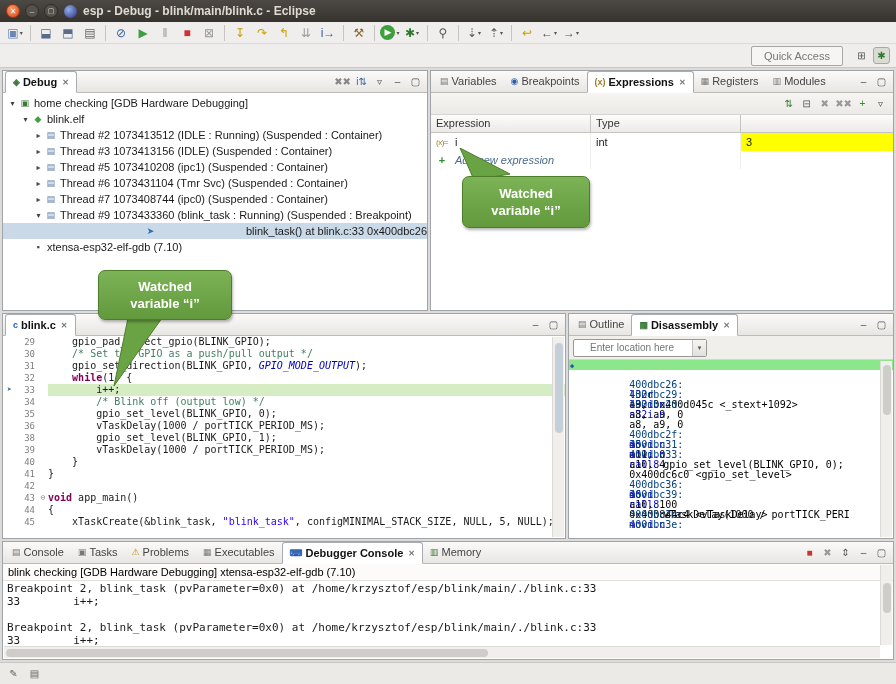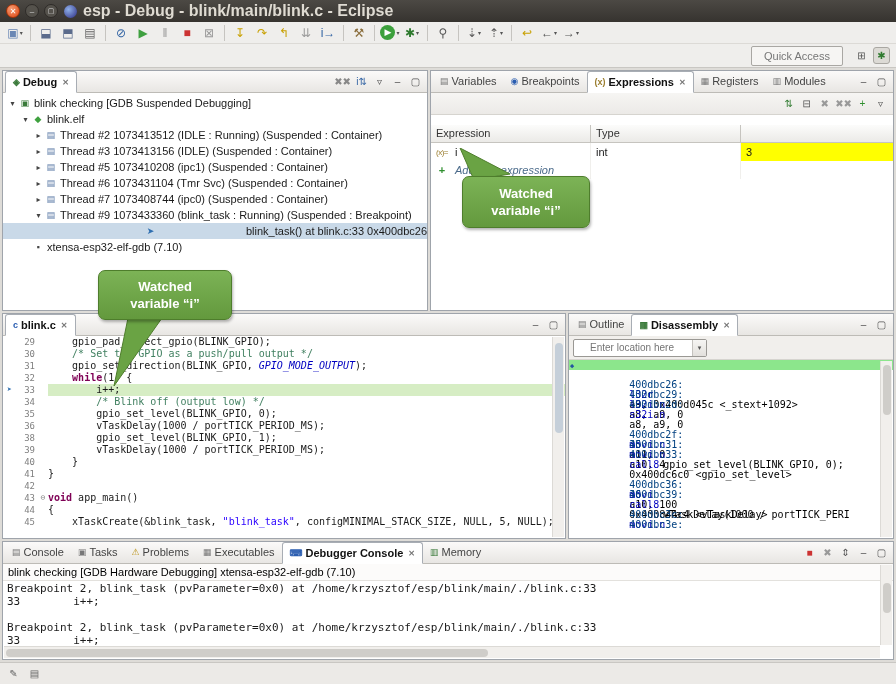--- a/index.html
+++ b/index.html
@@ -9,21 +9,21 @@
   
   .titlebar{position:absolute;top:0;left:0;right:0;height:22px;background:linear-gradient(#4c4944,#36332f);display:flex;align-items:center;padding:0 6px;gap:6px;}
   .win-controls{display:flex;gap:5px;align-items:center;}
   .wbtn{width:14px;height:14px;border-radius:50%;display:inline-flex;align-items:center;justify-content:center;font-size:8px;color:#fff;cursor:default;}
   .wbtn.close{background:radial-gradient(circle at 35% 30%,#f79a71,#dd4814);border:1px solid #a33309;}
   .wbtn.close::before{content:"✕";}
   .wbtn.min,.wbtn.max{background:#55524c;border:1px solid #2e2b28;color:#ddd;}
   .wbtn.min::before{content:"–";}
   .wbtn.max::before{content:"▢";font-size:7px;}
   .eclipse-icon{width:13px;height:13px;border-radius:50%;background:radial-gradient(circle at 35% 35%,#8fb0e8,#2c2c82);display:inline-block;}
-  .title-text{color:#dfdbd2;font-size:16px;font-weight:bold;}
+  .title-text{color:#dfdbd2;font-size:12px;font-weight:bold;}
 
   
   .toolbar{position:absolute;top:22px;left:0;right:0;height:22px;background:#efeeec;border-bottom:1px solid #dcdad6;display:flex;align-items:center;padding:0 4px;}
   .toolbar2{position:absolute;top:44px;left:0;right:0;height:24px;background:#efeeec;border-bottom:1px solid #c9c7c3;display:flex;align-items:center;justify-content:flex-end;gap:10px;padding:0 6px;}
   .tbtn{display:inline-flex;align-items:center;justify-content:center;min-width:20px;height:20px;margin:0 1px;border-radius:3px;cursor:default;}
   .tbtn .glyph{font-size:12px;line-height:1;}
   .tbtn .caret{display:none;font-size:6px;color:#555;margin-left:1px;}
   .tbtn .caret::before{content:"▾";}
   .tbtn.dd .caret{display:inline;}
   .tbtn.sep{min-width:1px;width:1px;height:16px;background:#c6c4c0;margin:0 4px;border-radius:0;}
@@ -64,21 +64,21 @@
   .ic-target::before{content:"▣";color:#3a7a3a;}
   .ic-elf::before{content:"◆";color:#3fa13f;}
   .ic-thread::before{content:"▤";color:#5b7aa6;}
   .ic-frame::before{content:"➤";color:#2f6fb0;}
   .ic-gdb::before{content:"▪";color:#444;}
   .ic-watch::before{content:"(x)=";color:#9a7d2e;font-size:8px;letter-spacing:-0.5px;}
   .ic-add::before{content:"+";color:#2f8f2f;font-weight:bold;font-size:11px;}
 
   
   .expr-toolbar{height:22px;display:flex;justify-content:flex-end;align-items:center;gap:1px;padding:0 4px;background:linear-gradient(#f6f5f3,#eceae7);border-bottom:1px solid #d6d4cf;}
-  .expr-header{display:flex;height:18px;background:linear-gradient(#fcfcfb,#ebeae7);border-bottom:1px solid #c6c4bf;font-size:11px;color:#333;margin-top:10px;}
+  .expr-header{display:flex;height:18px;background:linear-gradient(#fcfcfb,#ebeae7);border-bottom:1px solid #c6c4bf;font-size:11px;color:#333;}
   .expr-hcell{padding:2px 5px;border-right:1px solid #c6c4bf;}
   .expr-header span:nth-of-type(1){width:160px;}
   .expr-header span:nth-of-type(2){width:150px;}
   .expr-header span:nth-of-type(3){flex:1;}
   .expr-row{display:flex;height:18px;align-items:center;font-size:11px;}
   .c-expr{width:160px;padding-left:4px;display:flex;align-items:center;gap:4px;border-right:1px solid #f0efec;height:100%;}
   .c-type{width:150px;padding-left:5px;border-right:1px solid #f0efec;height:100%;display:flex;align-items:center;}
   .c-value{flex:1;padding-left:5px;height:100%;display:flex;align-items:center;}
   .c-value.val-hl{background:#ffff00;}
   .expr-row.add-row .expr-text{font-style:italic;color:#4a6a8a;}
@@ -328,21 +328,21 @@
         <span class="hicon">
           <span class="glyph" style="color: rgb(85, 85, 85);">▢</span>
         </span>
       </span>
   </div>
   <div class="tree">
 
       <div class="tree-row" style="padding-left: 4px;">
         <span class="twisty">▾</span>
         <span class="ticon ic-target"></span>
-        <span class="tlabel">blink checking [GDB Suspended Debugging]</span>
+        <span class="tlabel">home checking [GDB Hardware Debugging]</span>
       </div>
 
       <div class="tree-row" style="padding-left: 17px;">
         <span class="twisty">▾</span>
         <span class="ticon ic-elf"></span>
         <span class="tlabel">blink.elf</span>
       </div>
 
       <div class="tree-row" style="padding-left: 30px;">
         <span class="twisty">▸</span>

